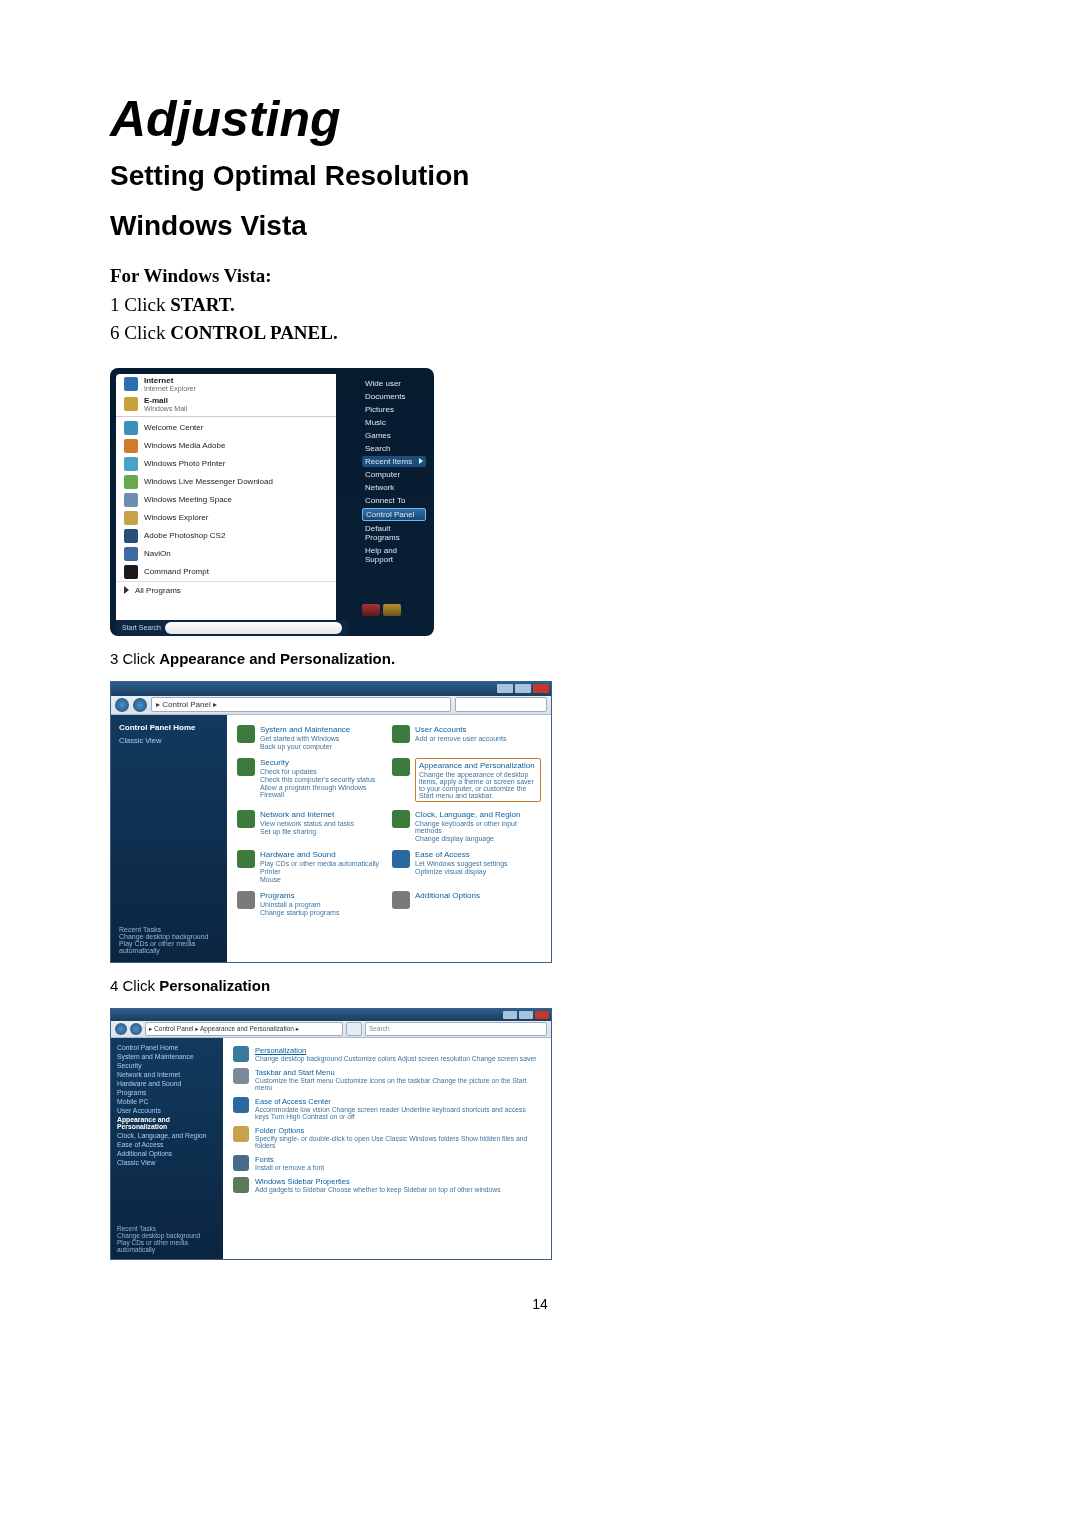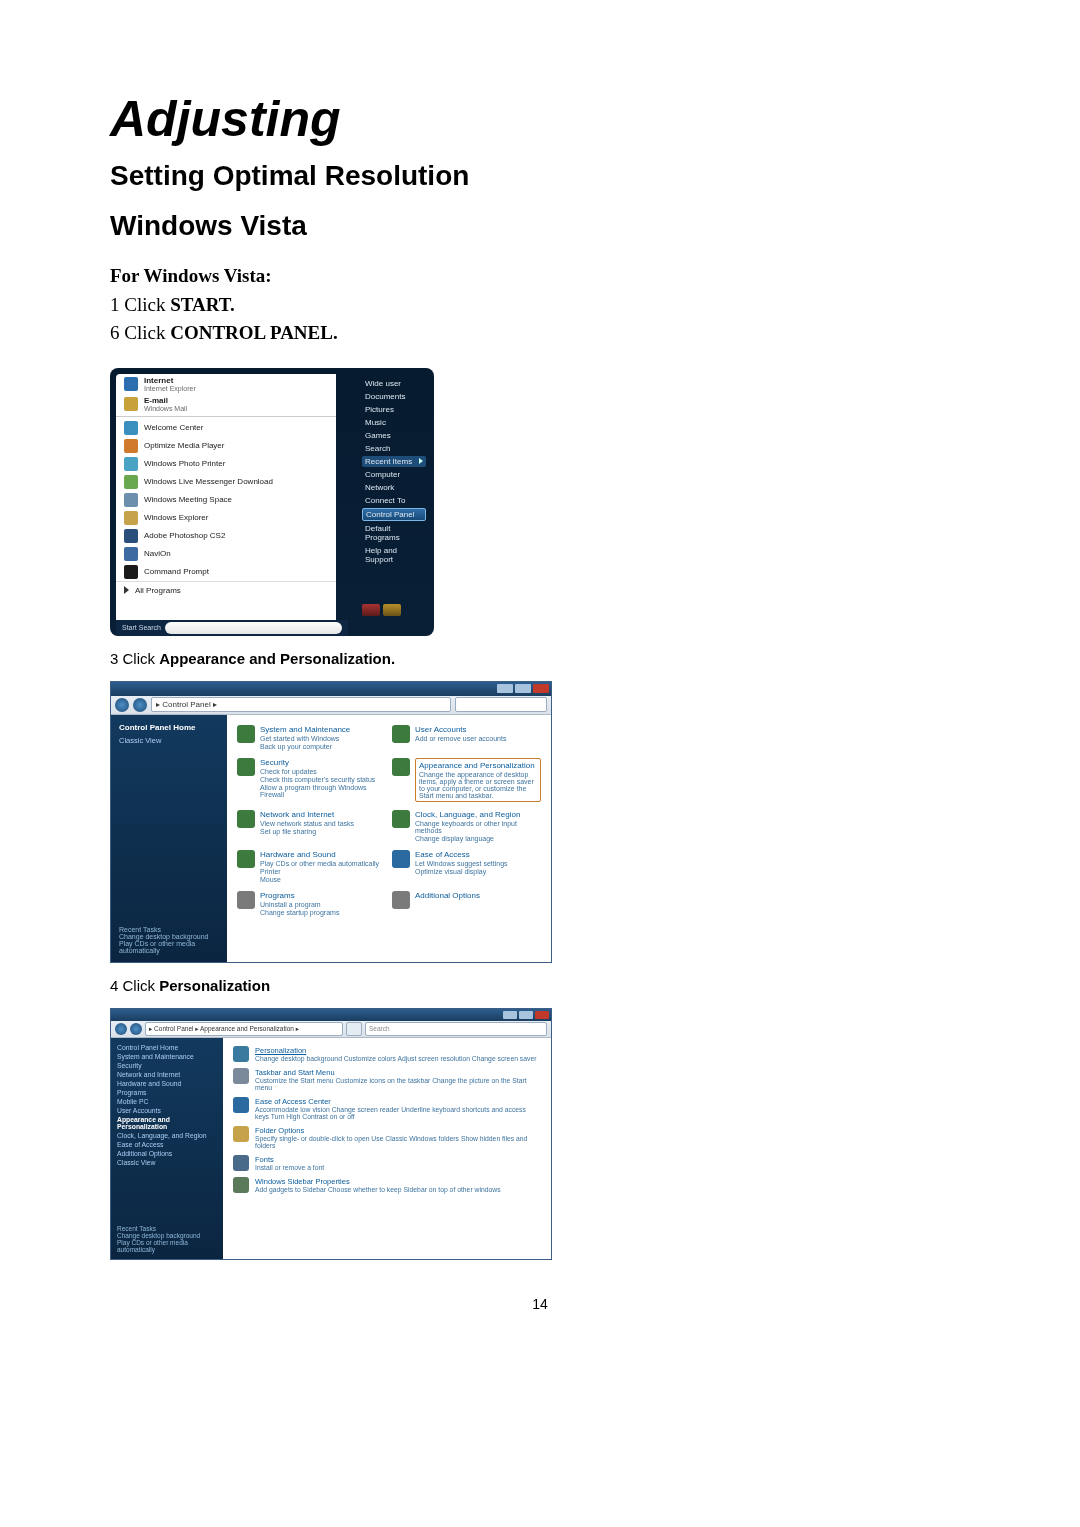--- a/index.html
+++ b/index.html
@@ -249,21 +249,21 @@
             </div>
           </div>
         <div class="divider"></div>
         <div class="pin" id="sm-recent">
             <div class="item">
               <span class="ico" style="background:#3a8fbf"></span>
               <span>Welcome Center</span>
             </div>
             <div class="item">
               <span class="ico" style="background:#d07a2e"></span>
-              <span>Optimize Media Player</span>
+              <span>Windows Media Adobe</span>
             </div>
             <div class="item">
               <span class="ico" style="background:#4aa3c4"></span>
               <span>Windows Photo Printer</span>
             </div>
             <div class="item">
               <span class="ico" style="background:#6aa84f"></span>
               <span>Windows Live Messenger Download</span>
             </div>
             <div class="item">

